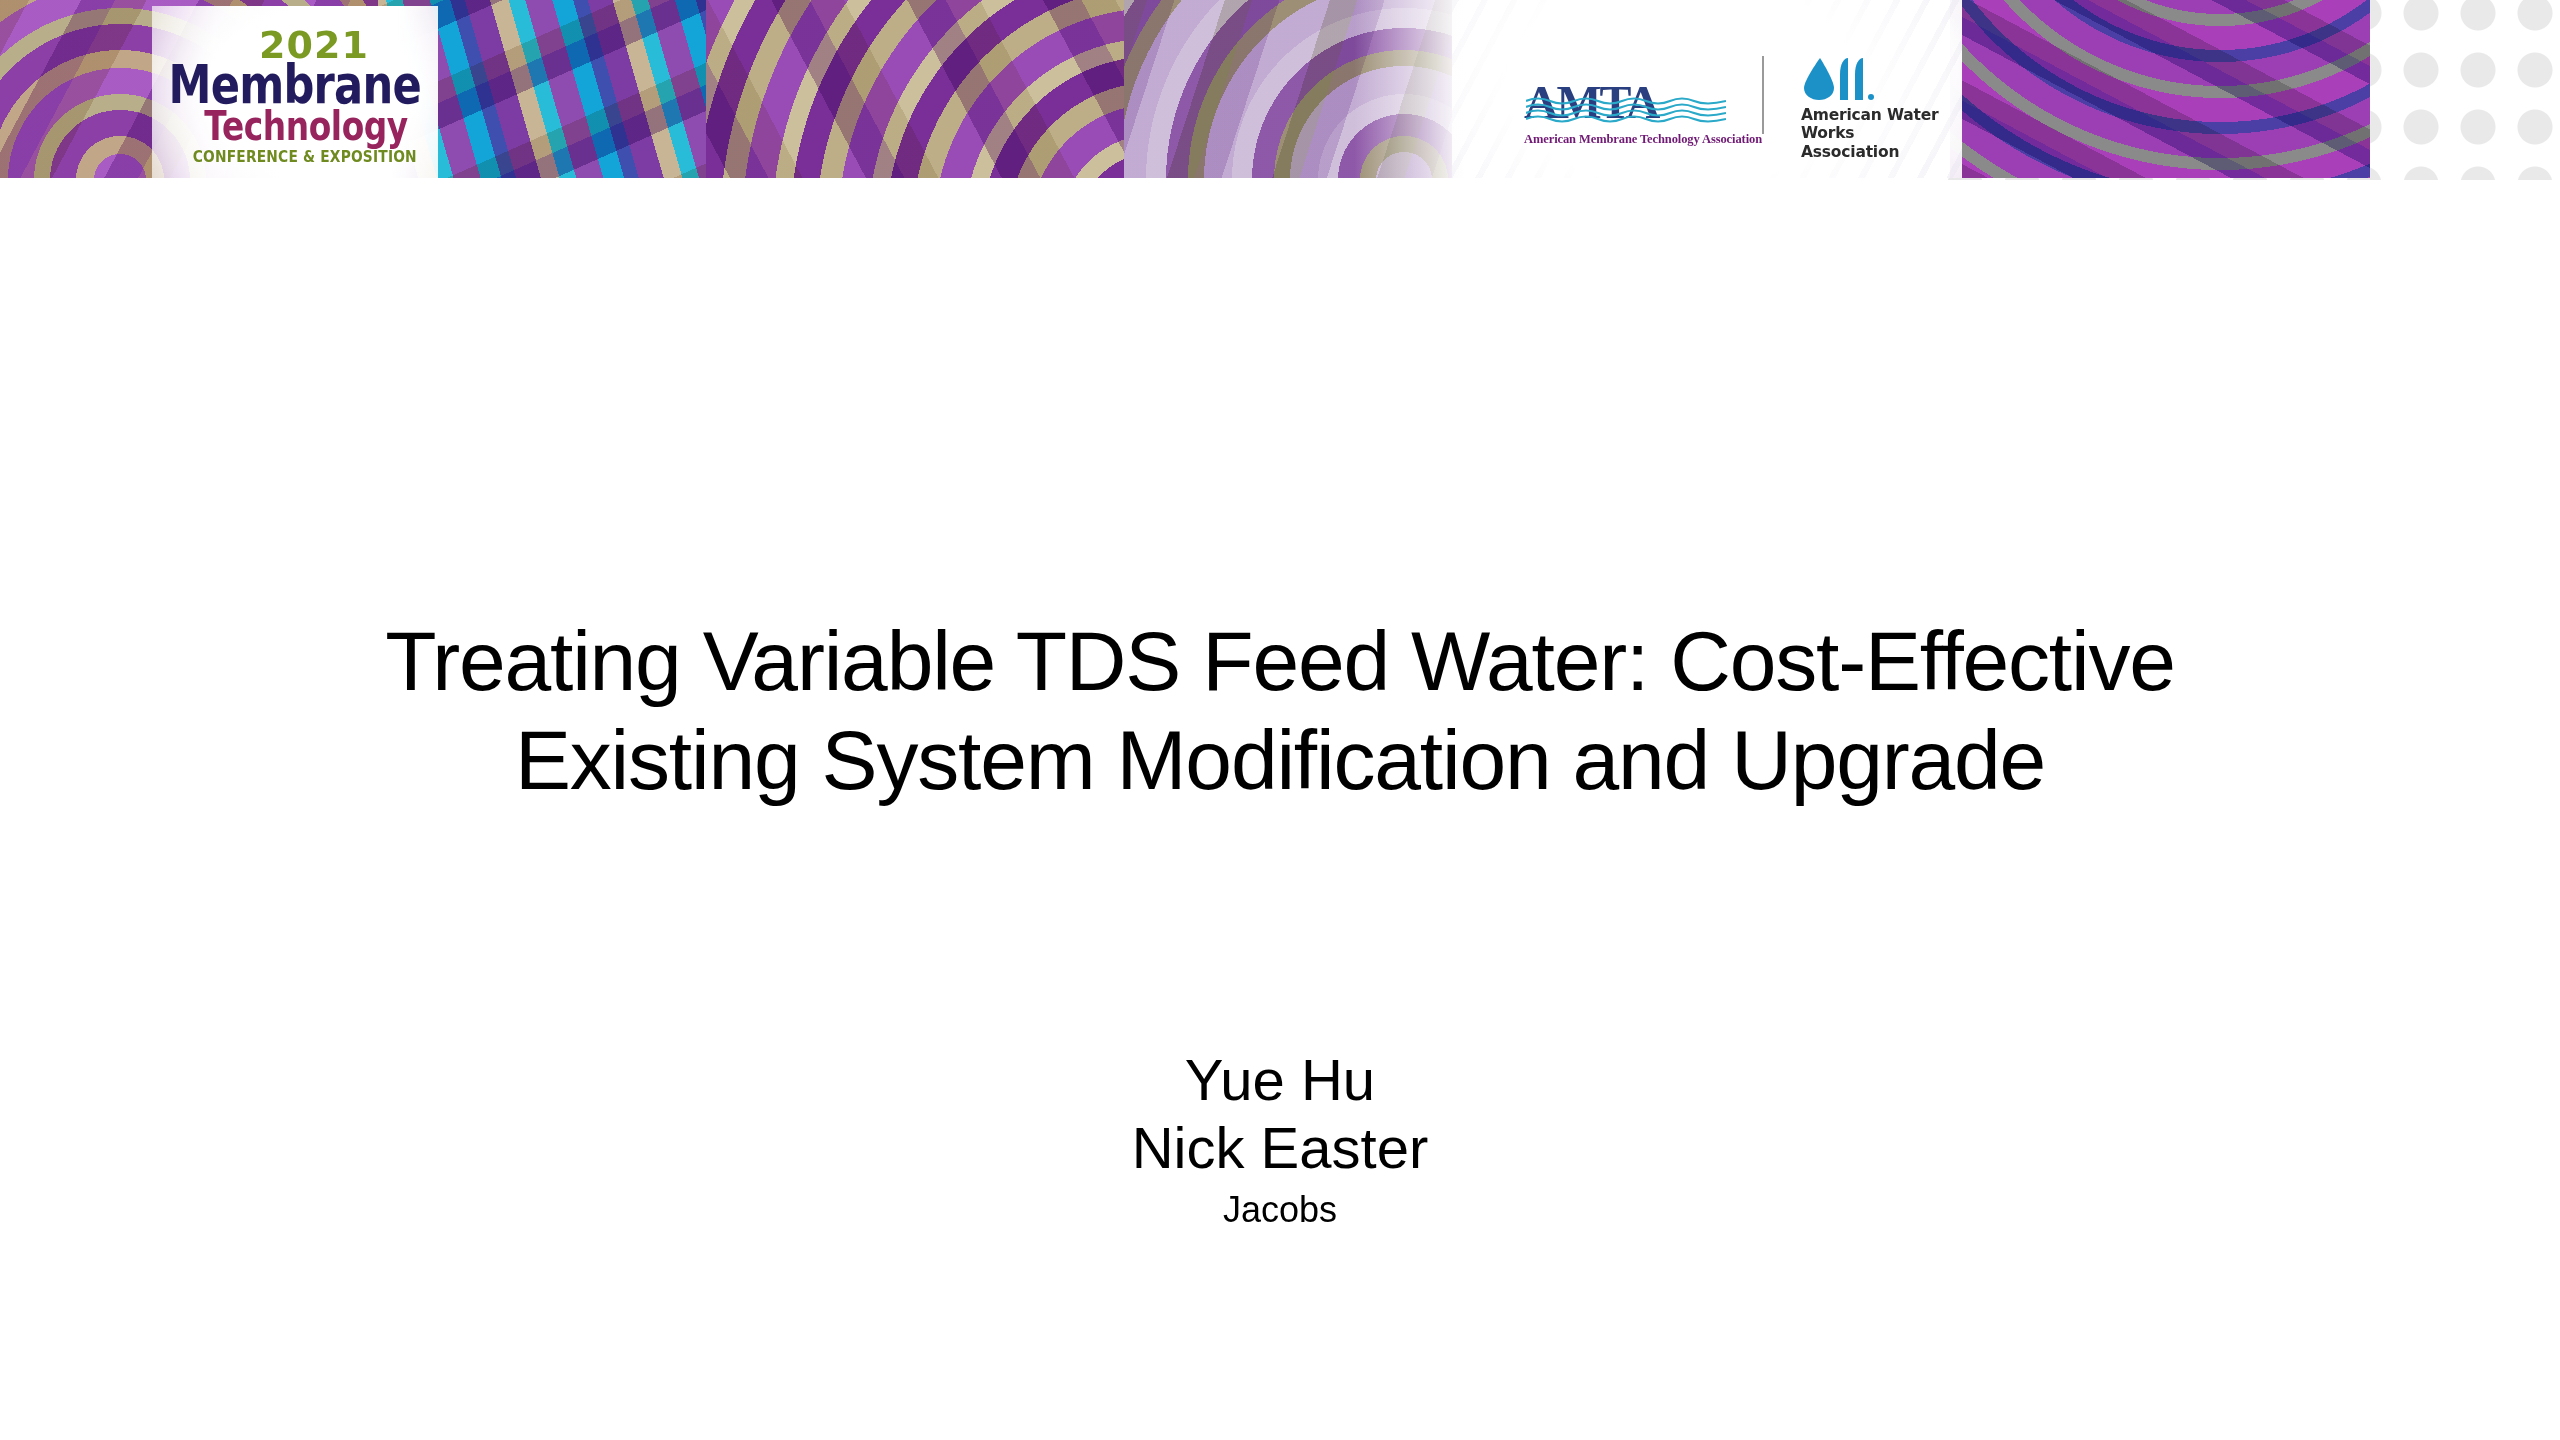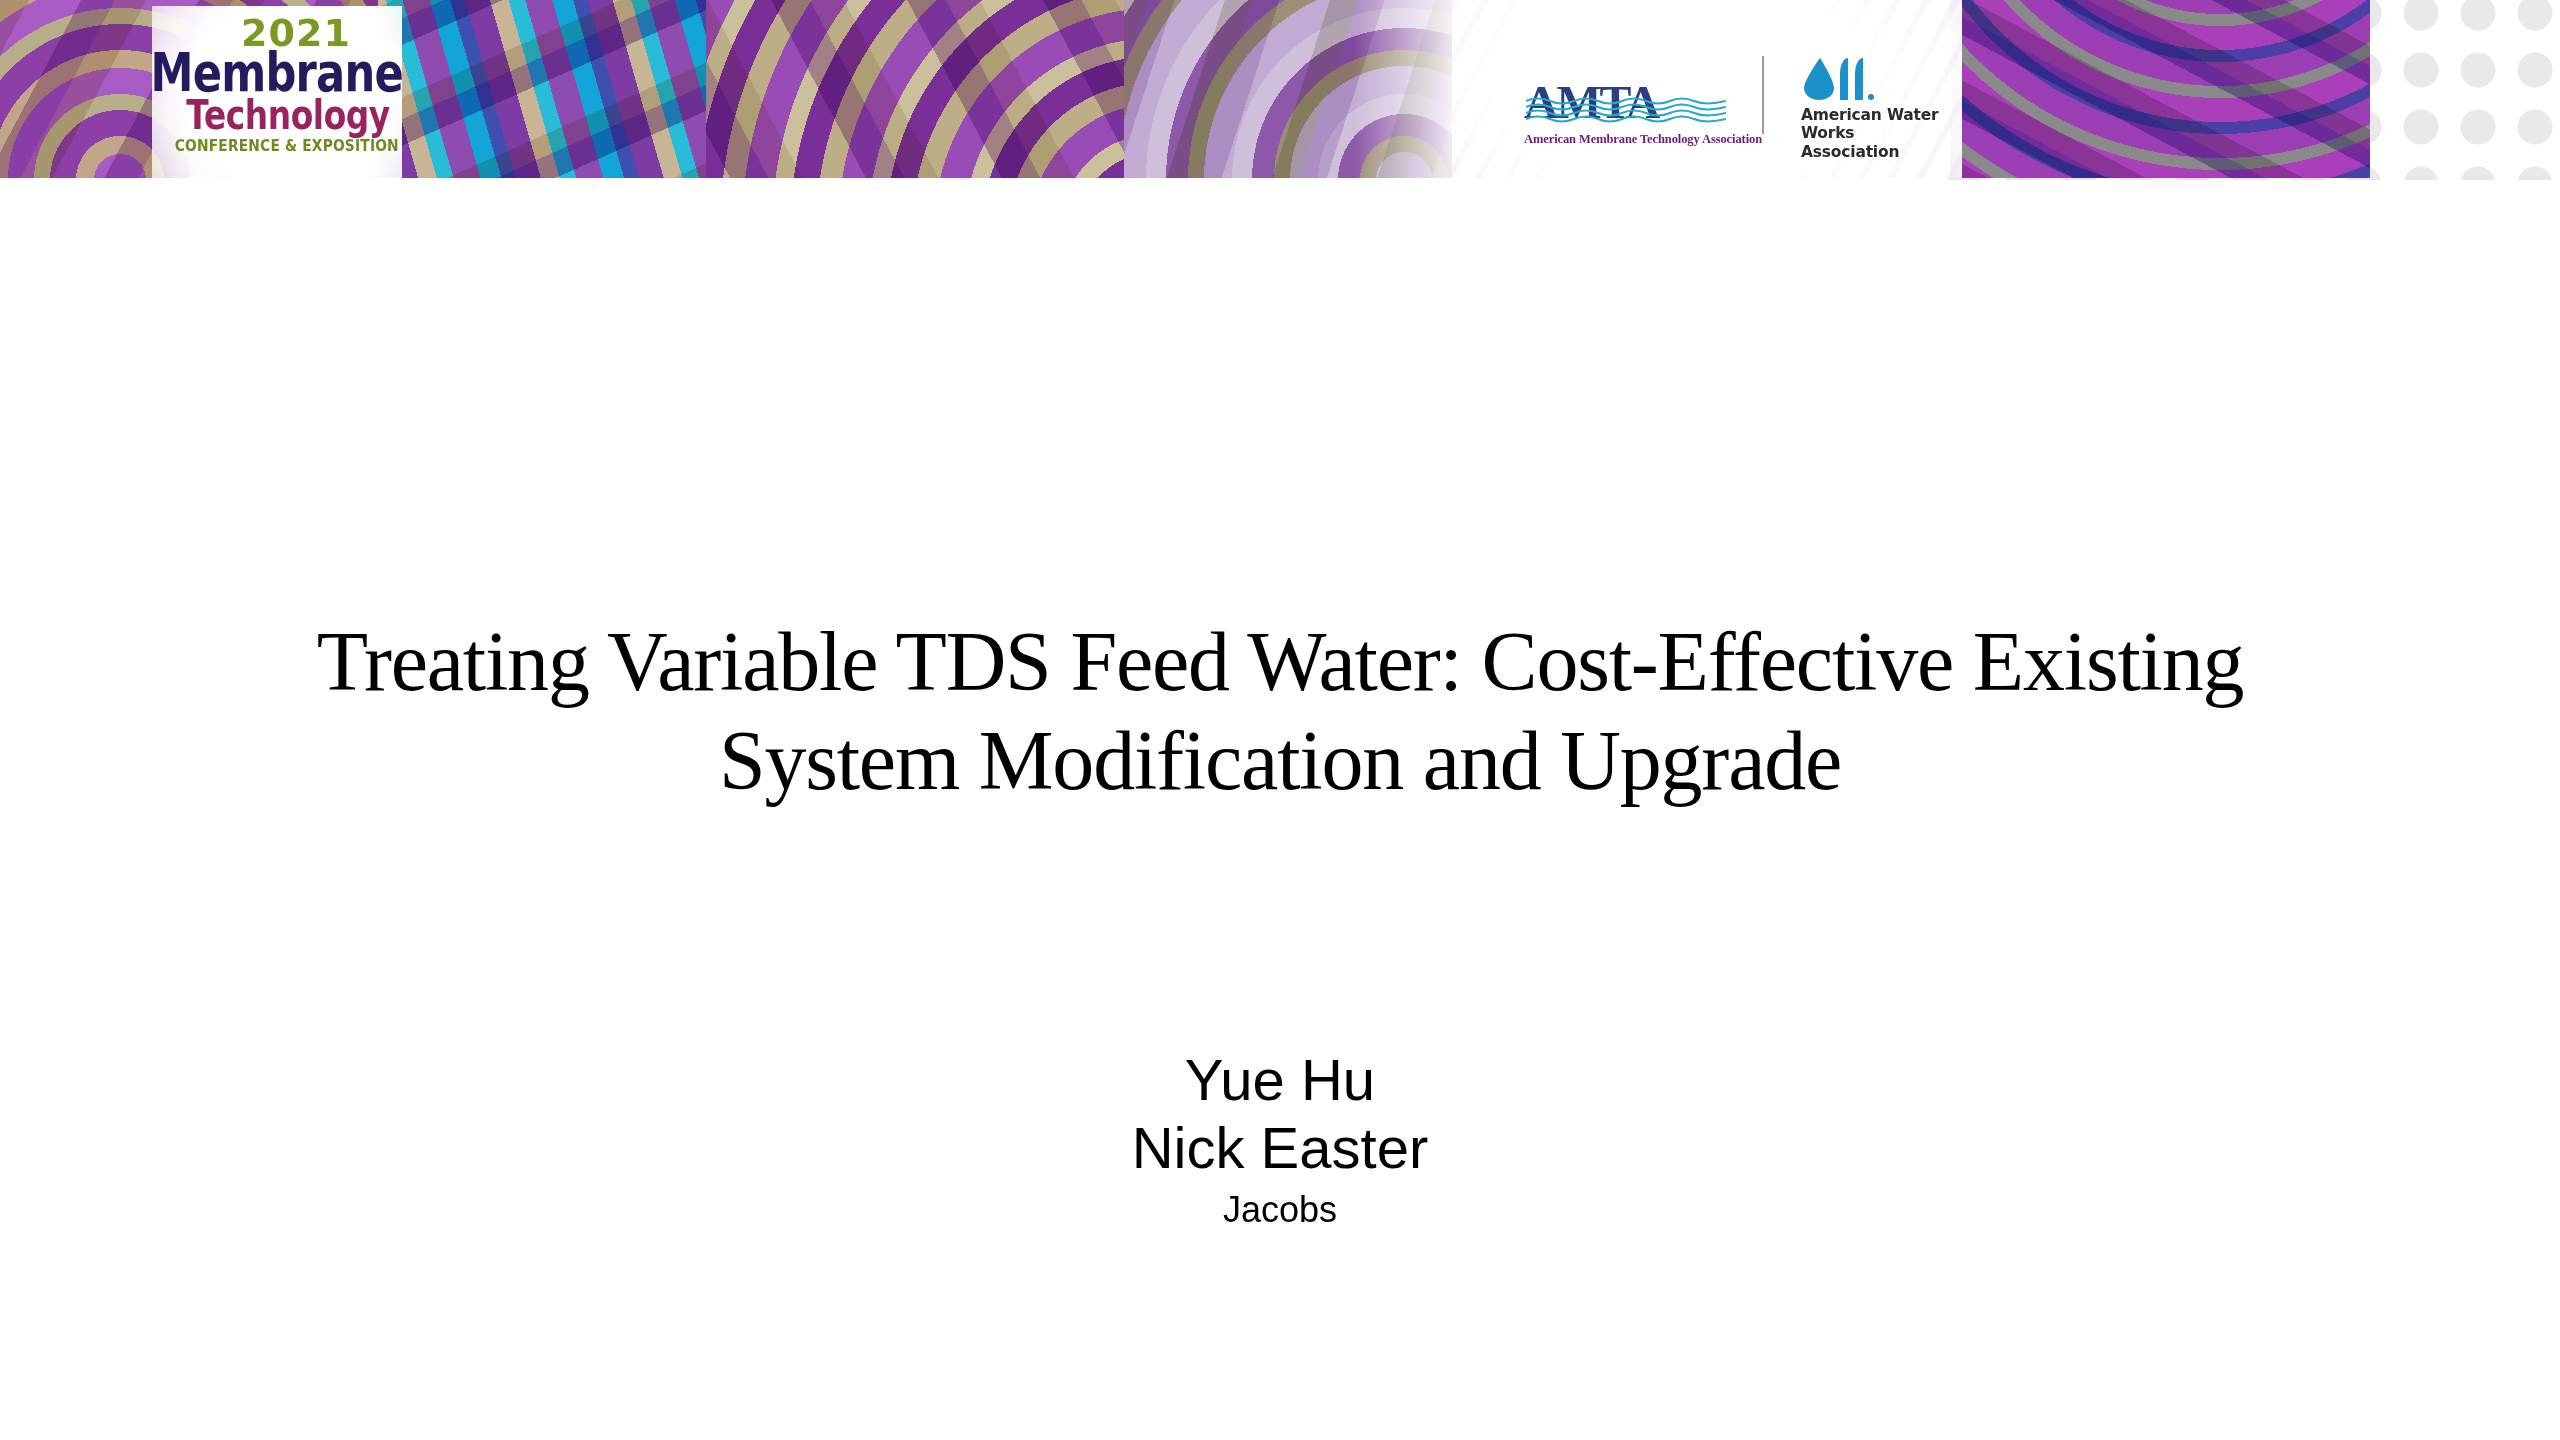--- a/index.html
+++ b/index.html
@@ -271,28 +271,29 @@
     position: absolute;
     inset: 0;
     background: radial-gradient(ellipse 300px 180px at 45% 46%, #ffffff 58%, rgba(255,255,255,0) 100%);
   }
 
   
   .conf-logo {
     position: absolute;
     left: 152px;
     top: 6px;
-    width: 250px;
+    width: 286px;
     height: 172px;
     z-index: 6;
     background:
       linear-gradient(92deg, rgba(255,255,255,.55) 0%, rgba(255,255,255,.9) 22%, #ffffff 48%, #ffffff 84%, rgba(255,255,255,.78) 100%);
     display: flex;
     flex-direction: column;
     align-items: center;
+    justify-content: center;
     padding-top: 8px;
     box-sizing: border-box;
   }
   .conf-logo .glow {
     position: absolute;
     inset: 0;
     background: radial-gradient(ellipse 200px 150px at 55% 50%, #ffffff 52%, rgba(255,255,255,.2) 100%);
     pointer-events: none;
   }
   .conf-year {
@@ -426,21 +427,21 @@
   .title {
     position: absolute;
     left: 260px;
     top: 556px;
     width: 2040px;
     text-align: center;
     font-size: 84px;
     font-weight: 400;
     line-height: 1.18;
     color: #000000;
-    font-family: Liberation Serif, serif;
+    font-family: Liberation Sans, sans-serif;
     letter-spacing: -1.2px;
   }
 
   
   .authors {
     position: absolute;
     left: 780px;
     top: 1030px;
     width: 1000px;
     text-align: center;

